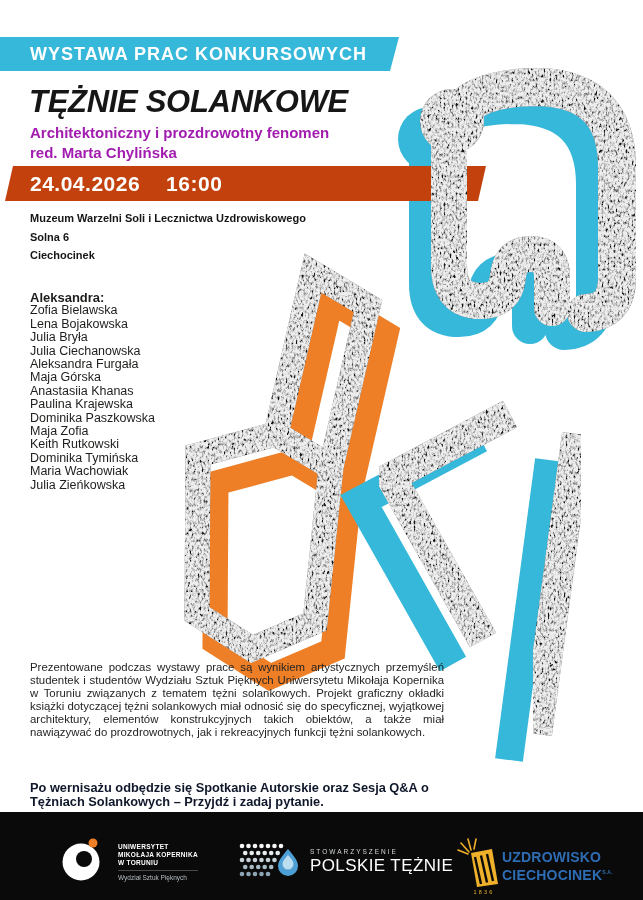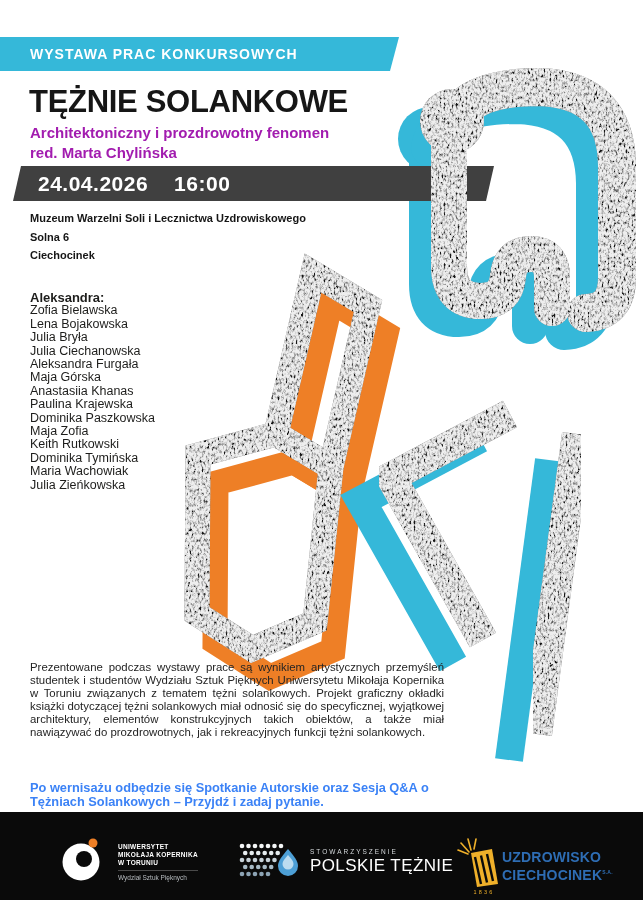--- a/index.html
+++ b/index.html
@@ -13,38 +13,37 @@
   .z1{z-index:1}.z3{z-index:3}
 
   
   .banner{
     position:absolute;left:0;top:37px;width:399px;height:34px;z-index:4;
     background:#35b8d9;
     clip-path:polygon(0 0,399px 0,390px 34px,0 34px);
   }
   .banner span{
     display:block;padding-left:30px;line-height:34px;
-    font-size:14px;font-weight:bold;letter-spacing:1px;color:#ffffff;
+    font-size:18px;font-weight:bold;letter-spacing:1px;color:#ffffff;
   }
 
   .title{
     position:absolute;left:29px;top:84px;z-index:4;
-    font-size:31px;font-weight:bold;letter-spacing:-0.3px;color:#161616;
+    font-size:31px;font-weight:bold;letter-spacing:-0.3px;color:#161616;font-style:italic;
   }
   .subtitle{
     position:absolute;left:30px;top:123px;z-index:4;
     font-size:15px;font-weight:bold;line-height:20px;color:#a21caf;
   }
 
   
   .orange-band{
     position:absolute;left:0;top:166px;width:486px;height:35px;z-index:2;
-    background:#404040;
+    background:#c2410c;
     clip-path:polygon(13px 0,486px 0,478px 35px,5px 35px);
-    margin-left:8px;
   }
   .orange-band .date-line{
     display:block;padding-left:30px;line-height:35px;
     font-size:21px;font-weight:bold;color:#ffffff;letter-spacing:0.5px;
   }
   .orange-band .time{margin-left:26px;}
 
   .venue{
     position:absolute;left:30px;top:209px;z-index:4;
     font-size:11px;font-weight:bold;line-height:18.5px;color:#161616;
@@ -56,21 +55,21 @@
   }
   .participants .label{font-weight:bold;font-size:13px;}
   .participants div{white-space:nowrap;}
 
   .description{
     position:absolute;left:30px;top:661px;width:414px;z-index:4;
     font-size:11.4px;line-height:13px;text-align:justify;color:#242424;
   }
   .cta{
     position:absolute;left:30px;top:781px;width:420px;z-index:4;
-    font-size:12.8px;font-weight:bold;line-height:14.2px;color:#3b82f6;
+    font-size:12.8px;font-weight:bold;line-height:14.2px;color:#0f172a;
   }
 
   
   .footer-bar{
     position:absolute;left:0;top:812px;width:643px;height:88px;z-index:5;
     background:#0a0a0a;
   }
   .logo{position:absolute;z-index:6;}
   .umk{left:60px;top:838px;display:flex;align-items:center;}
   .umk-text{margin-left:14px;}

